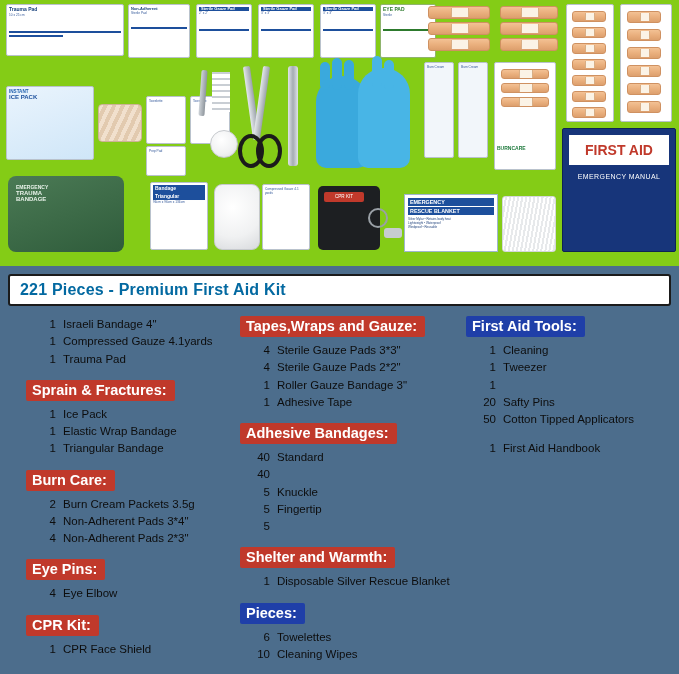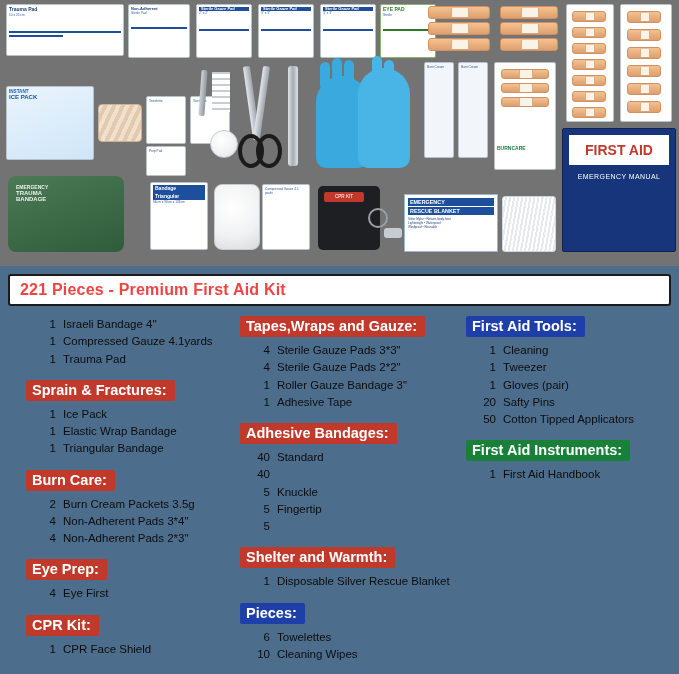--- a/index.html
+++ b/index.html
@@ -20,21 +20,21 @@
     position: relative;
     background: #ffffff;
   }
 
   
   #photo {
     position: absolute;
     left: 0; top: 0;
     width: 679px;
     height: 266px;
-    background: #737373;
+    background: #84cc16;
     overflow: hidden;
   }
   .pkt {
     position: absolute;
     background: #ffffff;
     border: 1px solid #b9c2cc;
     border-radius: 2px;
     box-sizing: border-box;
     overflow: hidden;
     font-size: 3.4px;
@@ -99,21 +99,21 @@
     background: #ffffff;
     border: 2px solid #1b1b1b;
     border-radius: 3px;
     box-sizing: border-box;
   }
   #titlebar .t {
     position: absolute;
     left: 10px; top: 5px;
     font-size: 16px;
     font-weight: bold;
-    color: #ef4444;
+    color: #0369a1;
     letter-spacing: 0.2px;
   }
   .col { position: absolute; top: 50px; }
   #col1 { left: 26px;  width: 200px; }
   #col2 { left: 240px; width: 215px; }
   #col3 { left: 466px; width: 205px; }
 
   .hdr {
     display: inline-block;
     color: #ffffff;
@@ -351,24 +351,24 @@
             <span class="nm">Burn Cream Packets  3.5g</span>
           </div>
           <div class="row">
             <span class="qty">4</span>
             <span class="nm">Non-Adherent Pads 3*4"</span>
           </div>
           <div class="row">
             <span class="qty">4</span>
             <span class="nm">Non-Adherent Pads 2*3"</span>
           </div>
-        </div><div class="hdr red">Eye Prep:</div><div class="items">
+        </div><div class="hdr red">Eye Pins:</div><div class="items">
           <div class="row">
             <span class="qty">4</span>
-            <span class="nm">Eye First</span>
+            <span class="nm">Eye Elbow</span>
           </div>
         </div><div class="hdr red">CPR Kit:</div><div class="items">
           <div class="row">
             <span class="qty">1</span>
             <span class="nm">CPR Face Shield</span>
           </div>
         </div></div>
     <div class="col" id="col2"><div class="hdr red">Tapes,Wraps and Gauze:</div><div class="items">
           <div class="row">
             <span class="qty">4</span>
@@ -424,31 +424,30 @@
           <div class="row">
             <span class="qty">1</span>
             <span class="nm">Cleaning</span>
           </div>
           <div class="row">
             <span class="qty">1</span>
             <span class="nm">Tweezer</span>
           </div>
           <div class="row">
             <span class="qty">1</span>
-            <span class="nm">Gloves (pair)</span>
           </div>
           <div class="row">
             <span class="qty">20</span>
             <span class="nm">Safty Pins</span>
           </div>
           <div class="row">
             <span class="qty">50</span>
             <span class="nm">Cotton Tipped Applicators</span>
           </div>
-        </div><div class="hdr green">First Aid Instruments:</div><div class="items">
+        </div><div class="items">
           <div class="row">
             <span class="qty">1</span>
             <span class="nm">First Aid Handbook</span>
           </div>
         </div></div>
 
   </div>
 </div>
 
 </body></html>

